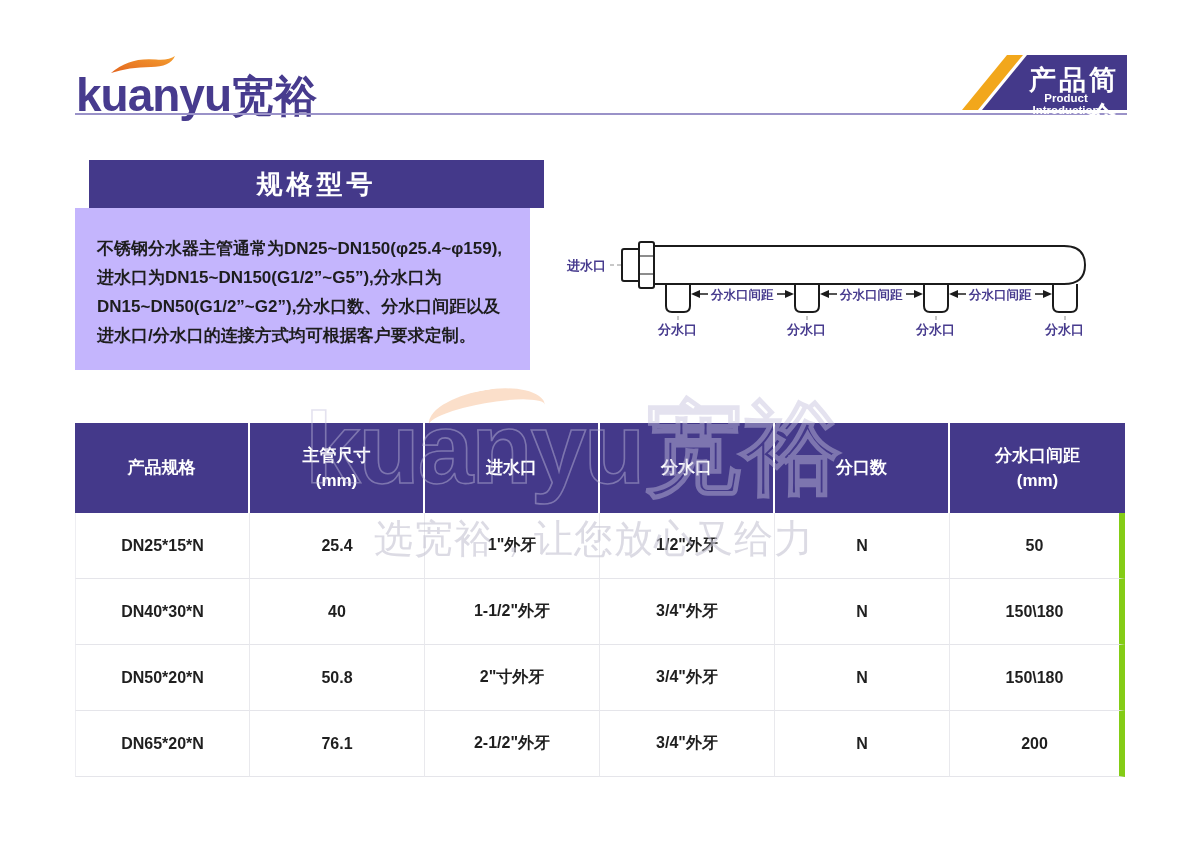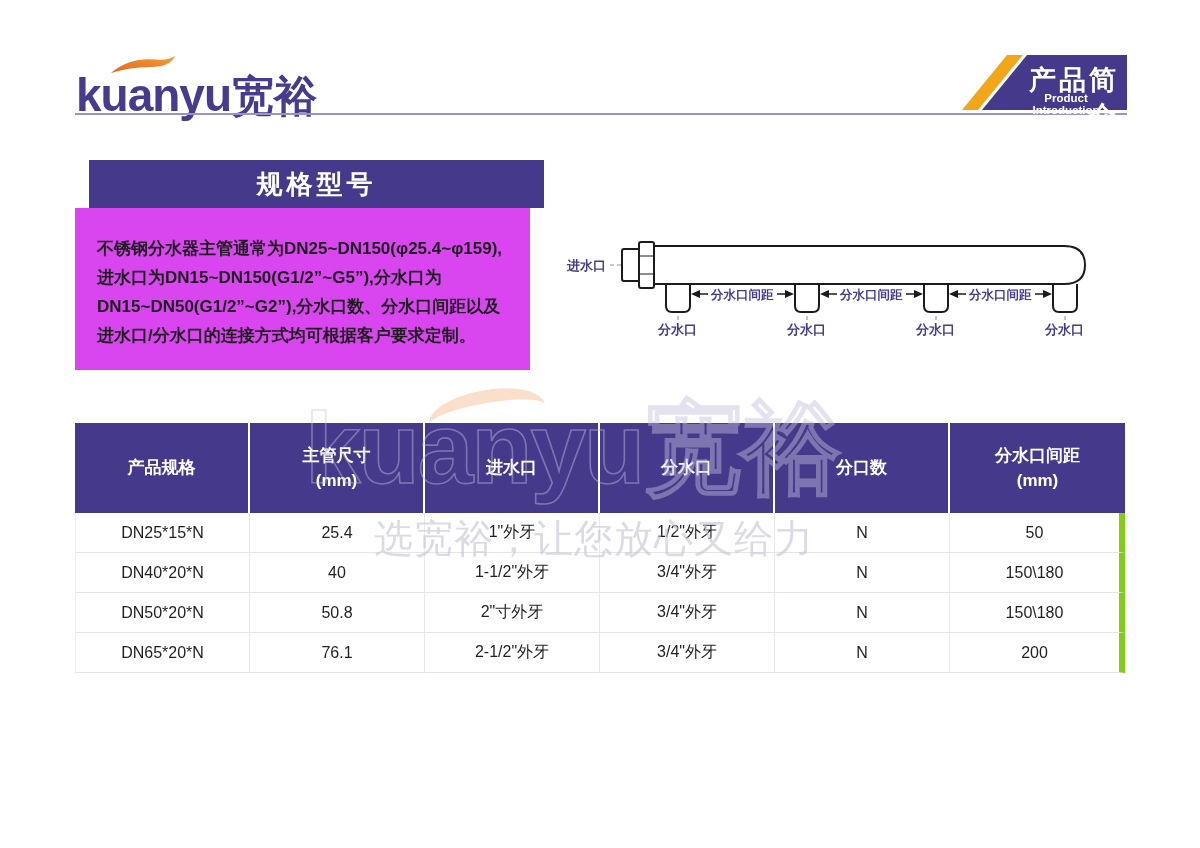--- a/index.html
+++ b/index.html
@@ -16,37 +16,37 @@
 
   .banner { left: 955px; top: 55px; width: 172px; height: 55px; }
   .banner-yellow { position: absolute; inset: 0; background: #F2A71B; clip-path: polygon(52px 0, 68px 0, 23px 100%, 7px 100%); }
   .banner-purple { position: absolute; inset: 0; background: #44398A; clip-path: polygon(72px 0, 172px 0, 172px 100%, 27px 100%); }
   .banner-title { position: absolute; left: 52px; right: 8px; top: 7px; text-align: right; color: #fff; font-size: 27px; font-weight: 800; letter-spacing: 3px; }
   .banner-sub { position: absolute; left: 56px; right: 6px; top: 37px; text-align: center; color: #fff; font-size: 11.5px; font-weight: 600; }
 
   
   .spec-title-bar { left: 75px; top: 160px; width: 455px; height: 48px; background: #44398A; display: flex; align-items: center; justify-content: center; margin-left: 14px; }
   .spec-title { color: #fff; font-size: 26px; font-weight: 800; letter-spacing: 4px; }
-  .spec-box { left: 75px; top: 208px; width: 455px; height: 162px; background: #d946ef; }
+  .spec-box { left: 75px; top: 208px; width: 455px; height: 162px; background: #c4b5fd; }
   .spec-text { position: absolute; left: 22px; right: 14px; top: 26px; font-size: 17px; line-height: 29px; font-weight: 700; color: #1d1d1d; }
 
   
   .diagram { left: 555px; top: 220px; width: 580px; height: 140px; }
   .dia-label { fill: #473B8E; font-size: 13px; font-weight: 700; font-family: "Liberation Sans","DejaVu Sans",sans-serif; }
   .dia-dim { fill: #473B8E; font-size: 12.5px; font-weight: 700; font-family: "Liberation Sans","DejaVu Sans",sans-serif; }
   .dia-line { stroke: #1b1b1b; stroke-width: 2; fill: #ffffff; }
   .dia-dash { stroke: #909090; stroke-width: 1; stroke-dasharray: 4 3; fill: none; }
   .dia-arrow { stroke: #1b1b1b; stroke-width: 1.5; }
   .dia-head { fill: #1b1b1b; stroke: none; }
 
   
   .spec-table { left: 75px; top: 423px; width: 1050px; border-collapse: separate; border-spacing: 0; table-layout: fixed; }
   .spec-table th { background: #44398A; color: #ffffff; font-size: 17px; font-weight: 700; height: 90px; border-right: 2px solid #ffffff; white-space: pre-line; text-align: center; vertical-align: middle; line-height: 1.5; }
   .spec-table th:last-child { border-right: none; }
-  .spec-table td { height: 40px; text-align: center; vertical-align: middle; font-size: 16px; font-weight: 400; color: #1f1f1f; background: transparent; border-right: 1px solid #e9e9ed; border-bottom: 1px solid #e5e5ea; }
+  .spec-table td { height: 66px; text-align: center; vertical-align: middle; font-size: 16px; font-weight: 700; color: #1f1f1f; background: transparent; border-right: 1px solid #e9e9ed; border-bottom: 1px solid #e5e5ea; }
   .spec-table td:first-child { border-left: 1px solid #eeeef2; }
   .spec-table td:last-child { border-right: 6px solid #84cc16; }
 
   
   .wm { pointer-events: none; z-index: 6; }
   .wm-logo { left: 305px; top: 383px; font-size: 100px; font-weight: 800; letter-spacing: -2px; color: transparent; -webkit-text-stroke: 1.6px rgba(196,190,220,0.45); white-space: nowrap; }
   .wm-swoosh { left: 428px; top: 390px; width: 118px; height: 50px; border: none; border-top: 13px solid rgba(242,150,80,0.30); border-radius: 50%; transform: rotate(-10deg); }
   .wm-tagline { left: 374px; top: 512px; font-size: 39px; font-weight: 400; color: rgba(198,197,212,0.62); letter-spacing: 1px; white-space: nowrap; }
 </style>
 </head>
@@ -143,21 +143,21 @@
   <tbody>
     <tr>
       <td>DN25*15*N</td>
       <td>25.4</td>
       <td>1"外牙</td>
       <td>1/2"外牙</td>
       <td>N</td>
       <td>50</td>
     </tr>
     <tr>
-      <td>DN40*20*N</td>
+      <td>DN40*30*N</td>
       <td>40</td>
       <td>1-1/2"外牙</td>
       <td>3/4"外牙</td>
       <td>N</td>
       <td>150\180</td>
     </tr>
     <tr>
       <td>DN50*20*N</td>
       <td>50.8</td>
       <td>2"寸外牙</td>

